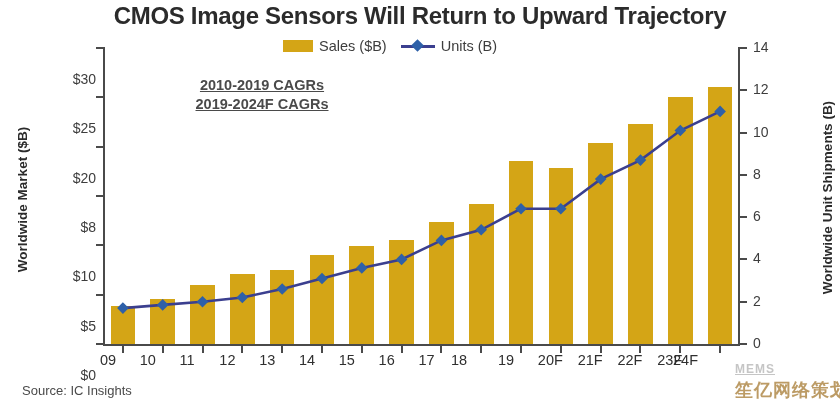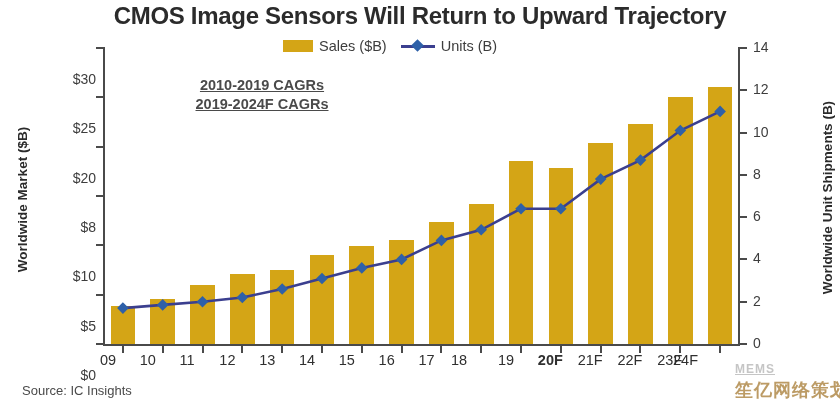--- a/index.html
+++ b/index.html
@@ -248,21 +248,21 @@
         <div class="tick-label xlab" style="left: 36.7188px;">10</div>
         <div class="tick-label xlab" style="left: 76.5312px;">11</div>
         <div class="tick-label xlab" style="left: 116.344px;">12</div>
         <div class="tick-label xlab" style="left: 156.156px;">13</div>
         <div class="tick-label xlab" style="left: 195.969px;">14</div>
         <div class="tick-label xlab" style="left: 235.781px;">15</div>
         <div class="tick-label xlab" style="left: 275.594px;">16</div>
         <div class="tick-label xlab" style="left: 315.406px;">17</div>
         <div class="tick-label xlab" style="left: 348px;">18</div>
         <div class="tick-label xlab" style="left: 395.031px;">19</div>
-        <div class="tick-label xlab" style="left: 434.844px; font-weight: bold;">20F</div>
+        <div class="tick-label xlab" style="left: 434.844px;">20F</div>
         <div class="tick-label xlab" style="left: 474.656px;">21F</div>
         <div class="tick-label xlab" style="left: 514.469px;">22F</div>
         <div class="tick-label xlab" style="left: 554.281px;">23F</div>
         <div class="tick-label xlab" style="left: 570px;">24F</div>
       </div>
   </div>
 
   <div class="source">Source: IC Insights</div>
 
   <div class="wm-mems">MEMS</div>

